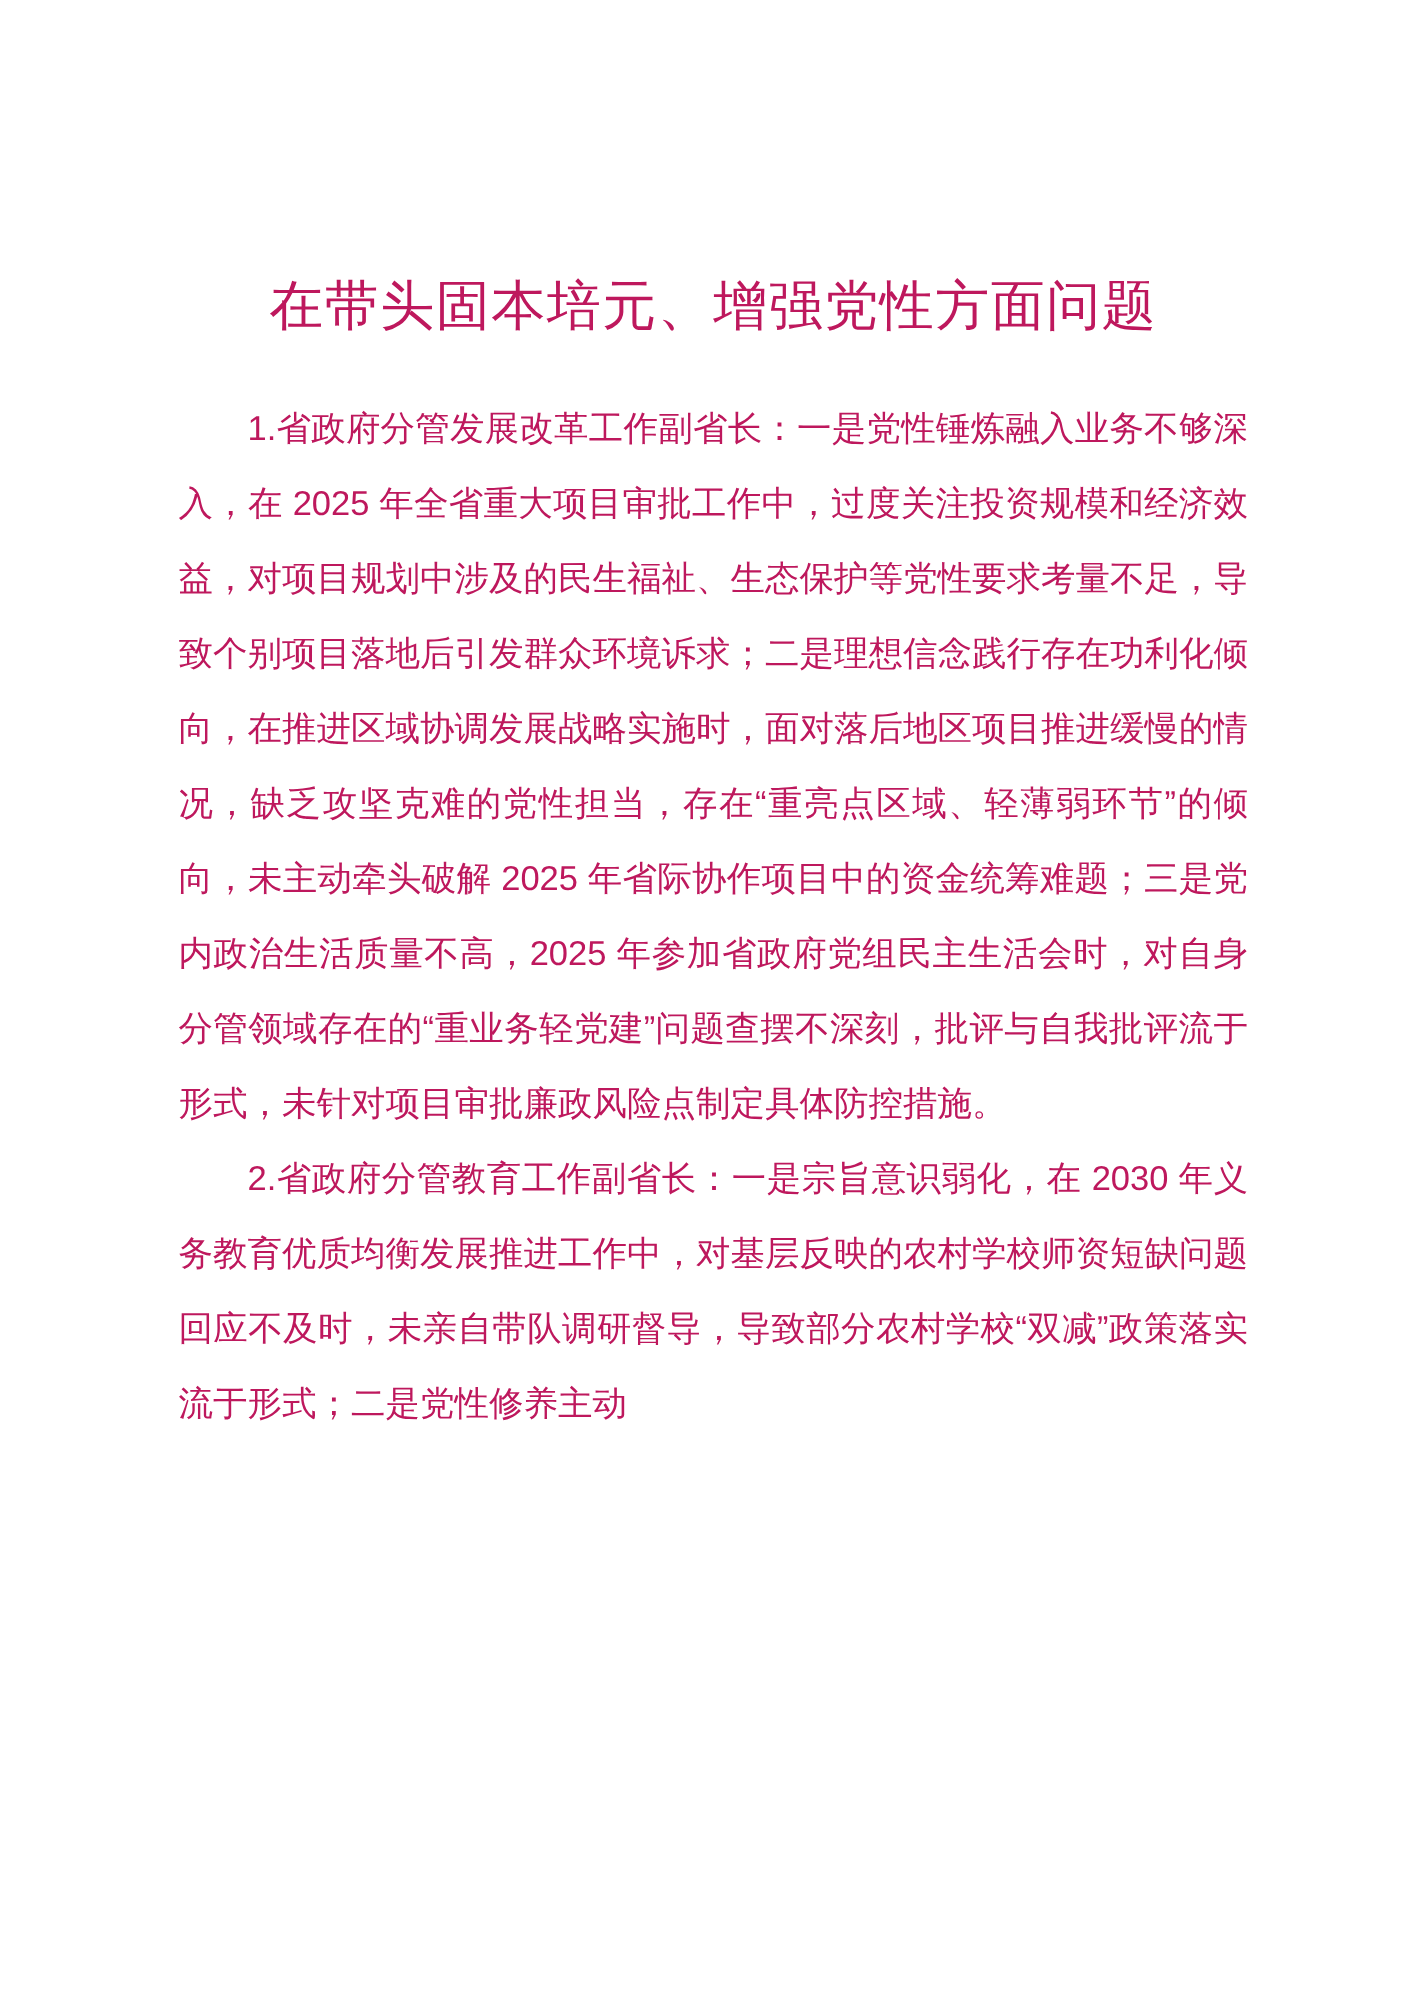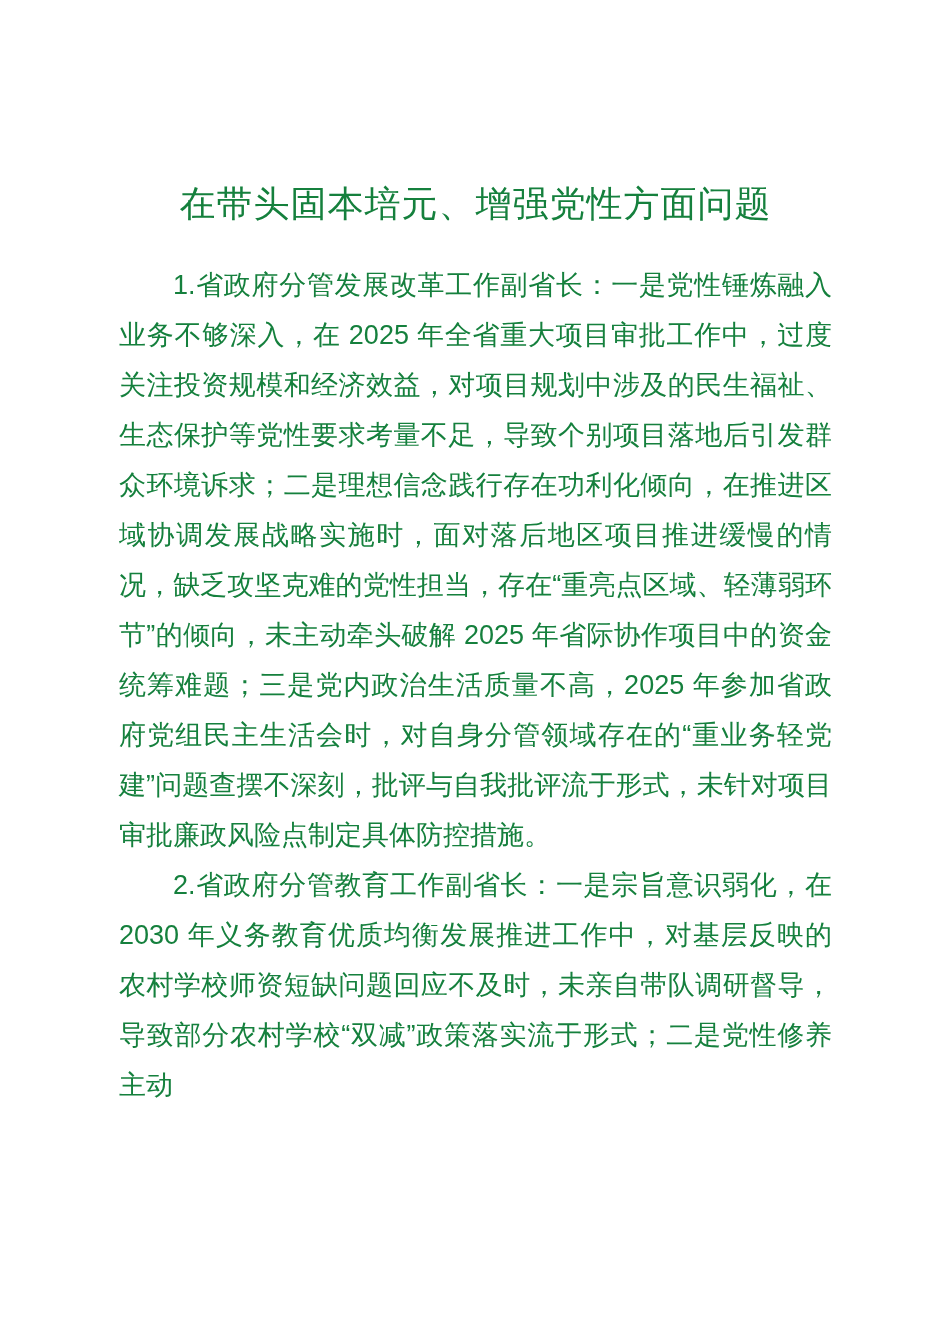--- a/index.html
+++ b/index.html
@@ -6,41 +6,41 @@
     margin: 0;
     padding: 0;
     background: #ffffff;
   }
   .page {
     position: relative;
     width: 950px;
     height: 1344px;
     margin: 0 auto;
     background: #ffffff;
-    color: #15803d;
+    color: #be185d;
     box-sizing: border-box;
     padding: 166px 118px 0 119px;
     overflow: hidden;
     font-family: "Liberation Sans", "DejaVu Sans", sans-serif;
   }
   .doc-title {
     margin: 0;
     font-size: 36px;
     font-weight: 400;
     line-height: 76px;
     text-align: center;
     letter-spacing: 1px;
   }
   .title-line {
     display: block;
     white-space: nowrap;
   }
   .doc-body {
     margin-top: 18px;
-    font-size: 27px;
+    font-size: 23px;
     line-height: 50px;
     text-align: justify;
   }
   .doc-paragraph {
     margin: 0;
     padding: 0;
     text-indent: 2em;
   }
 </style>
 </head>

